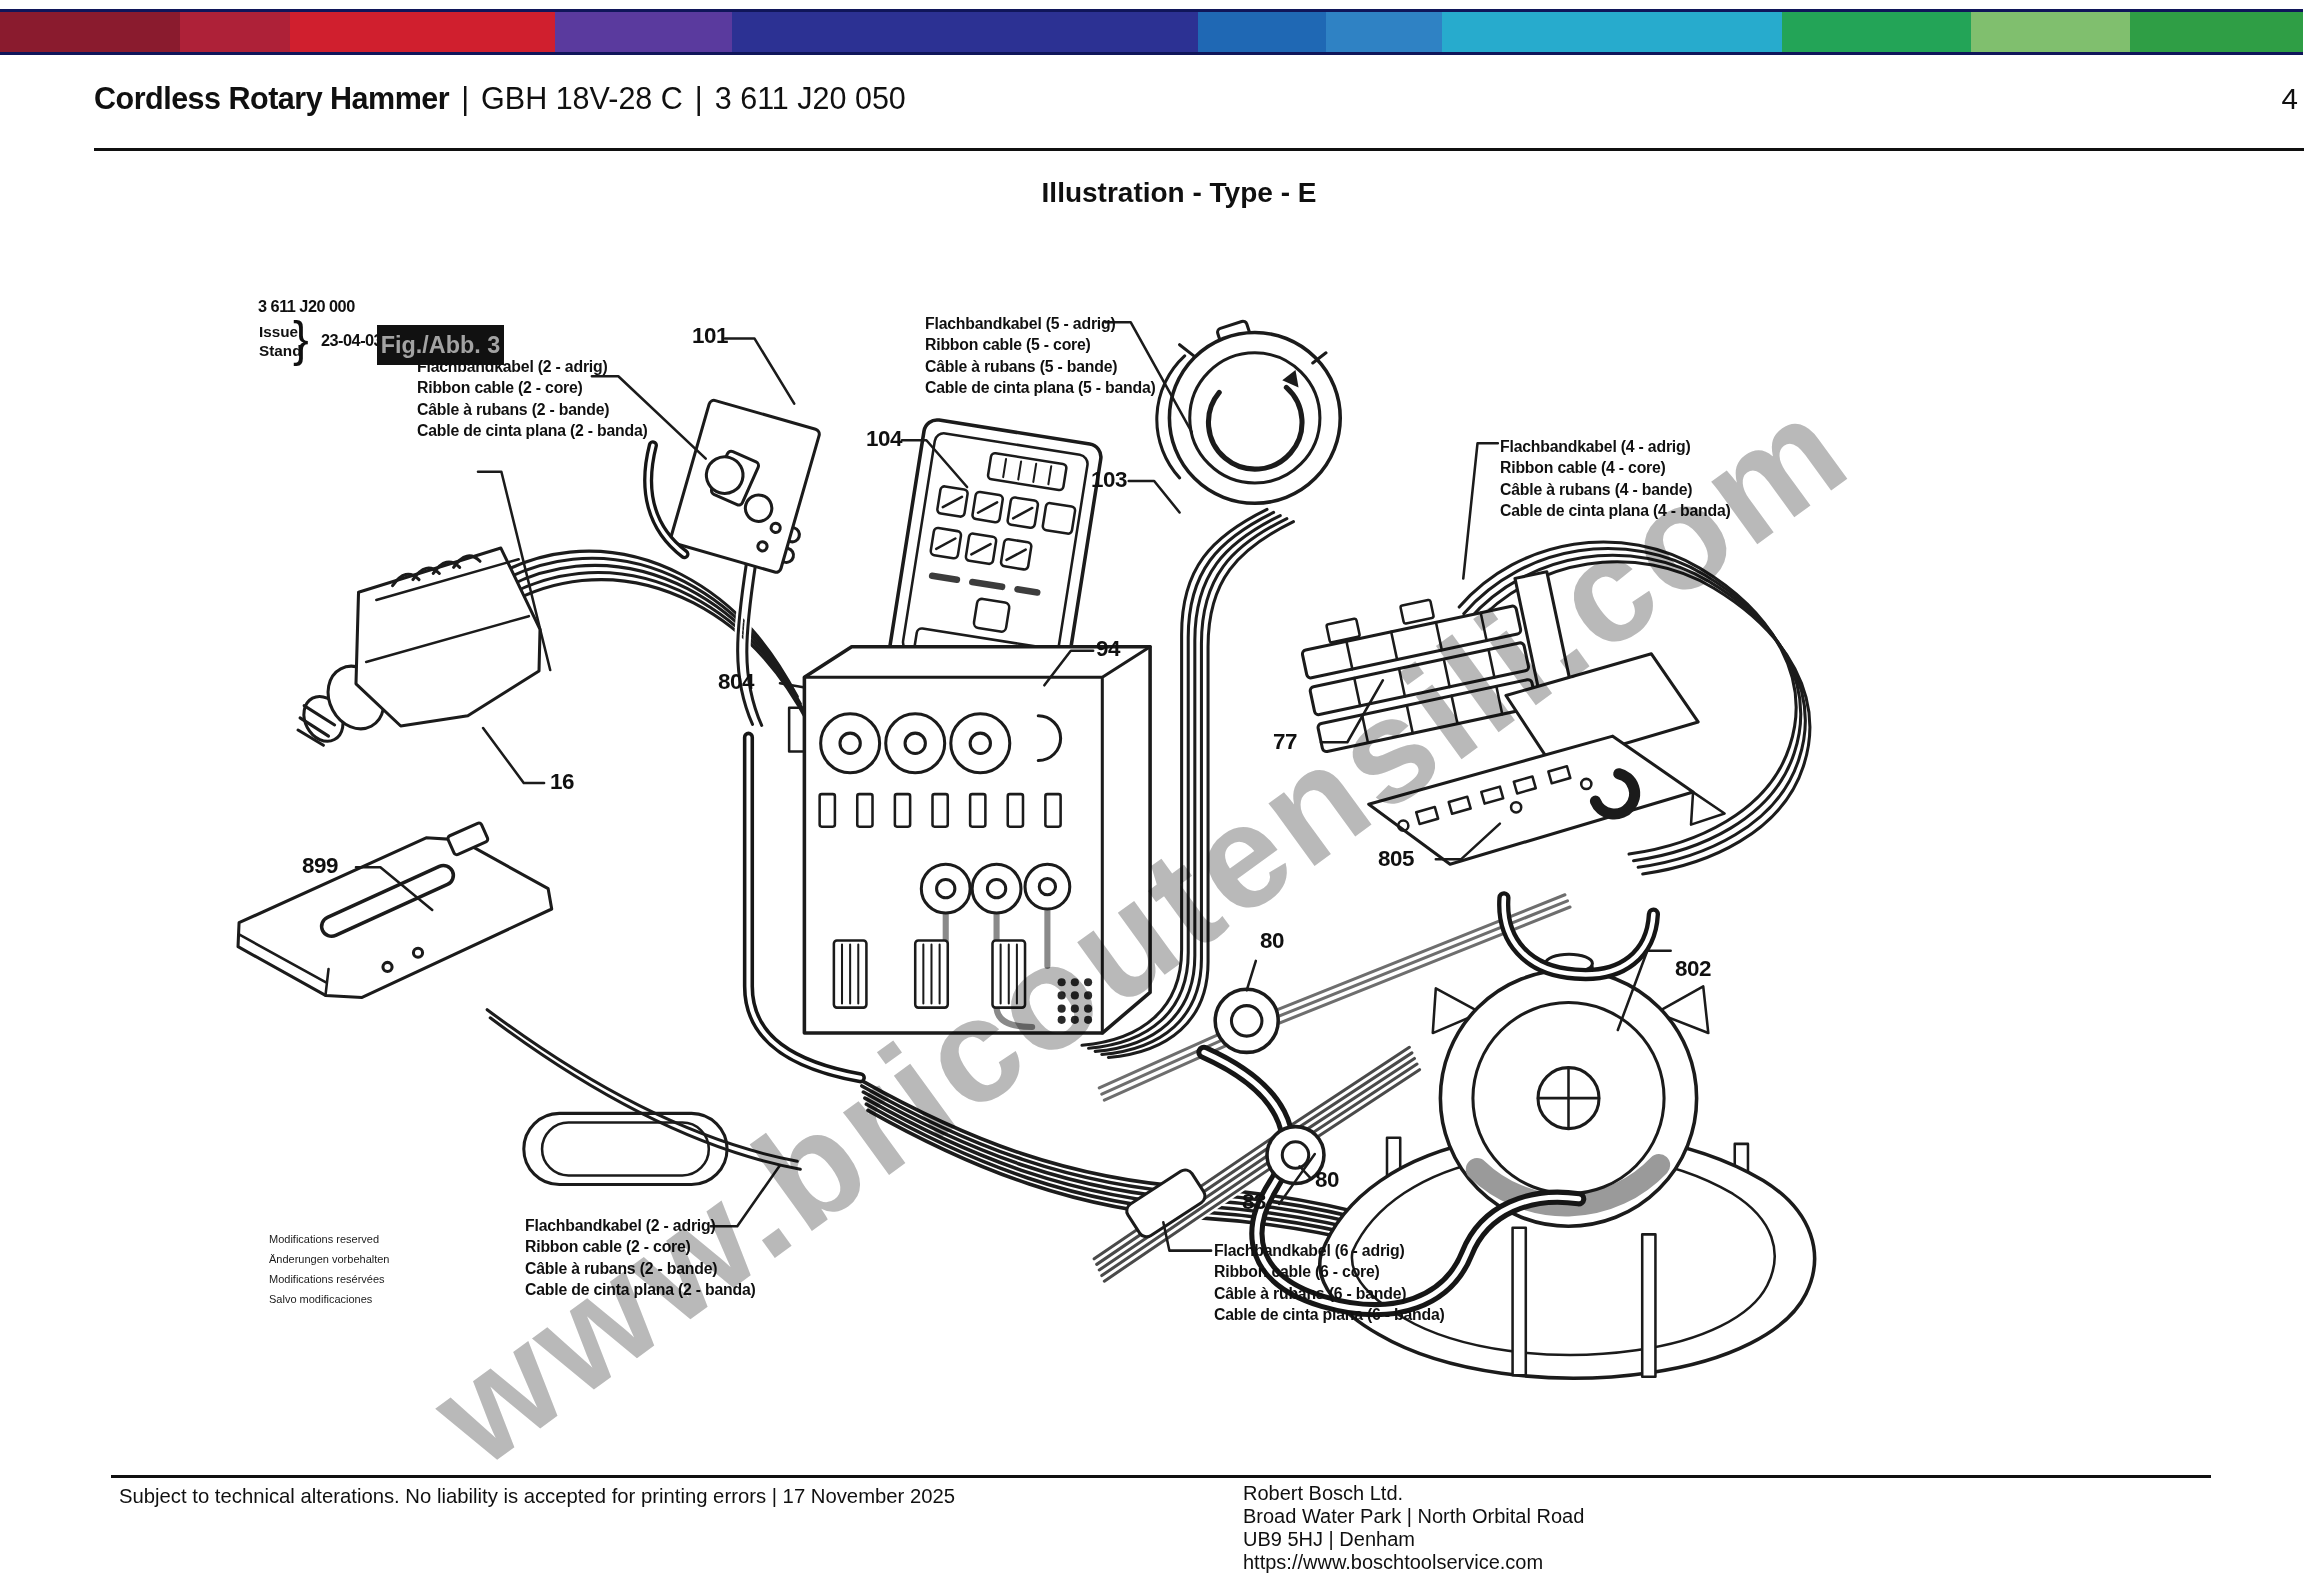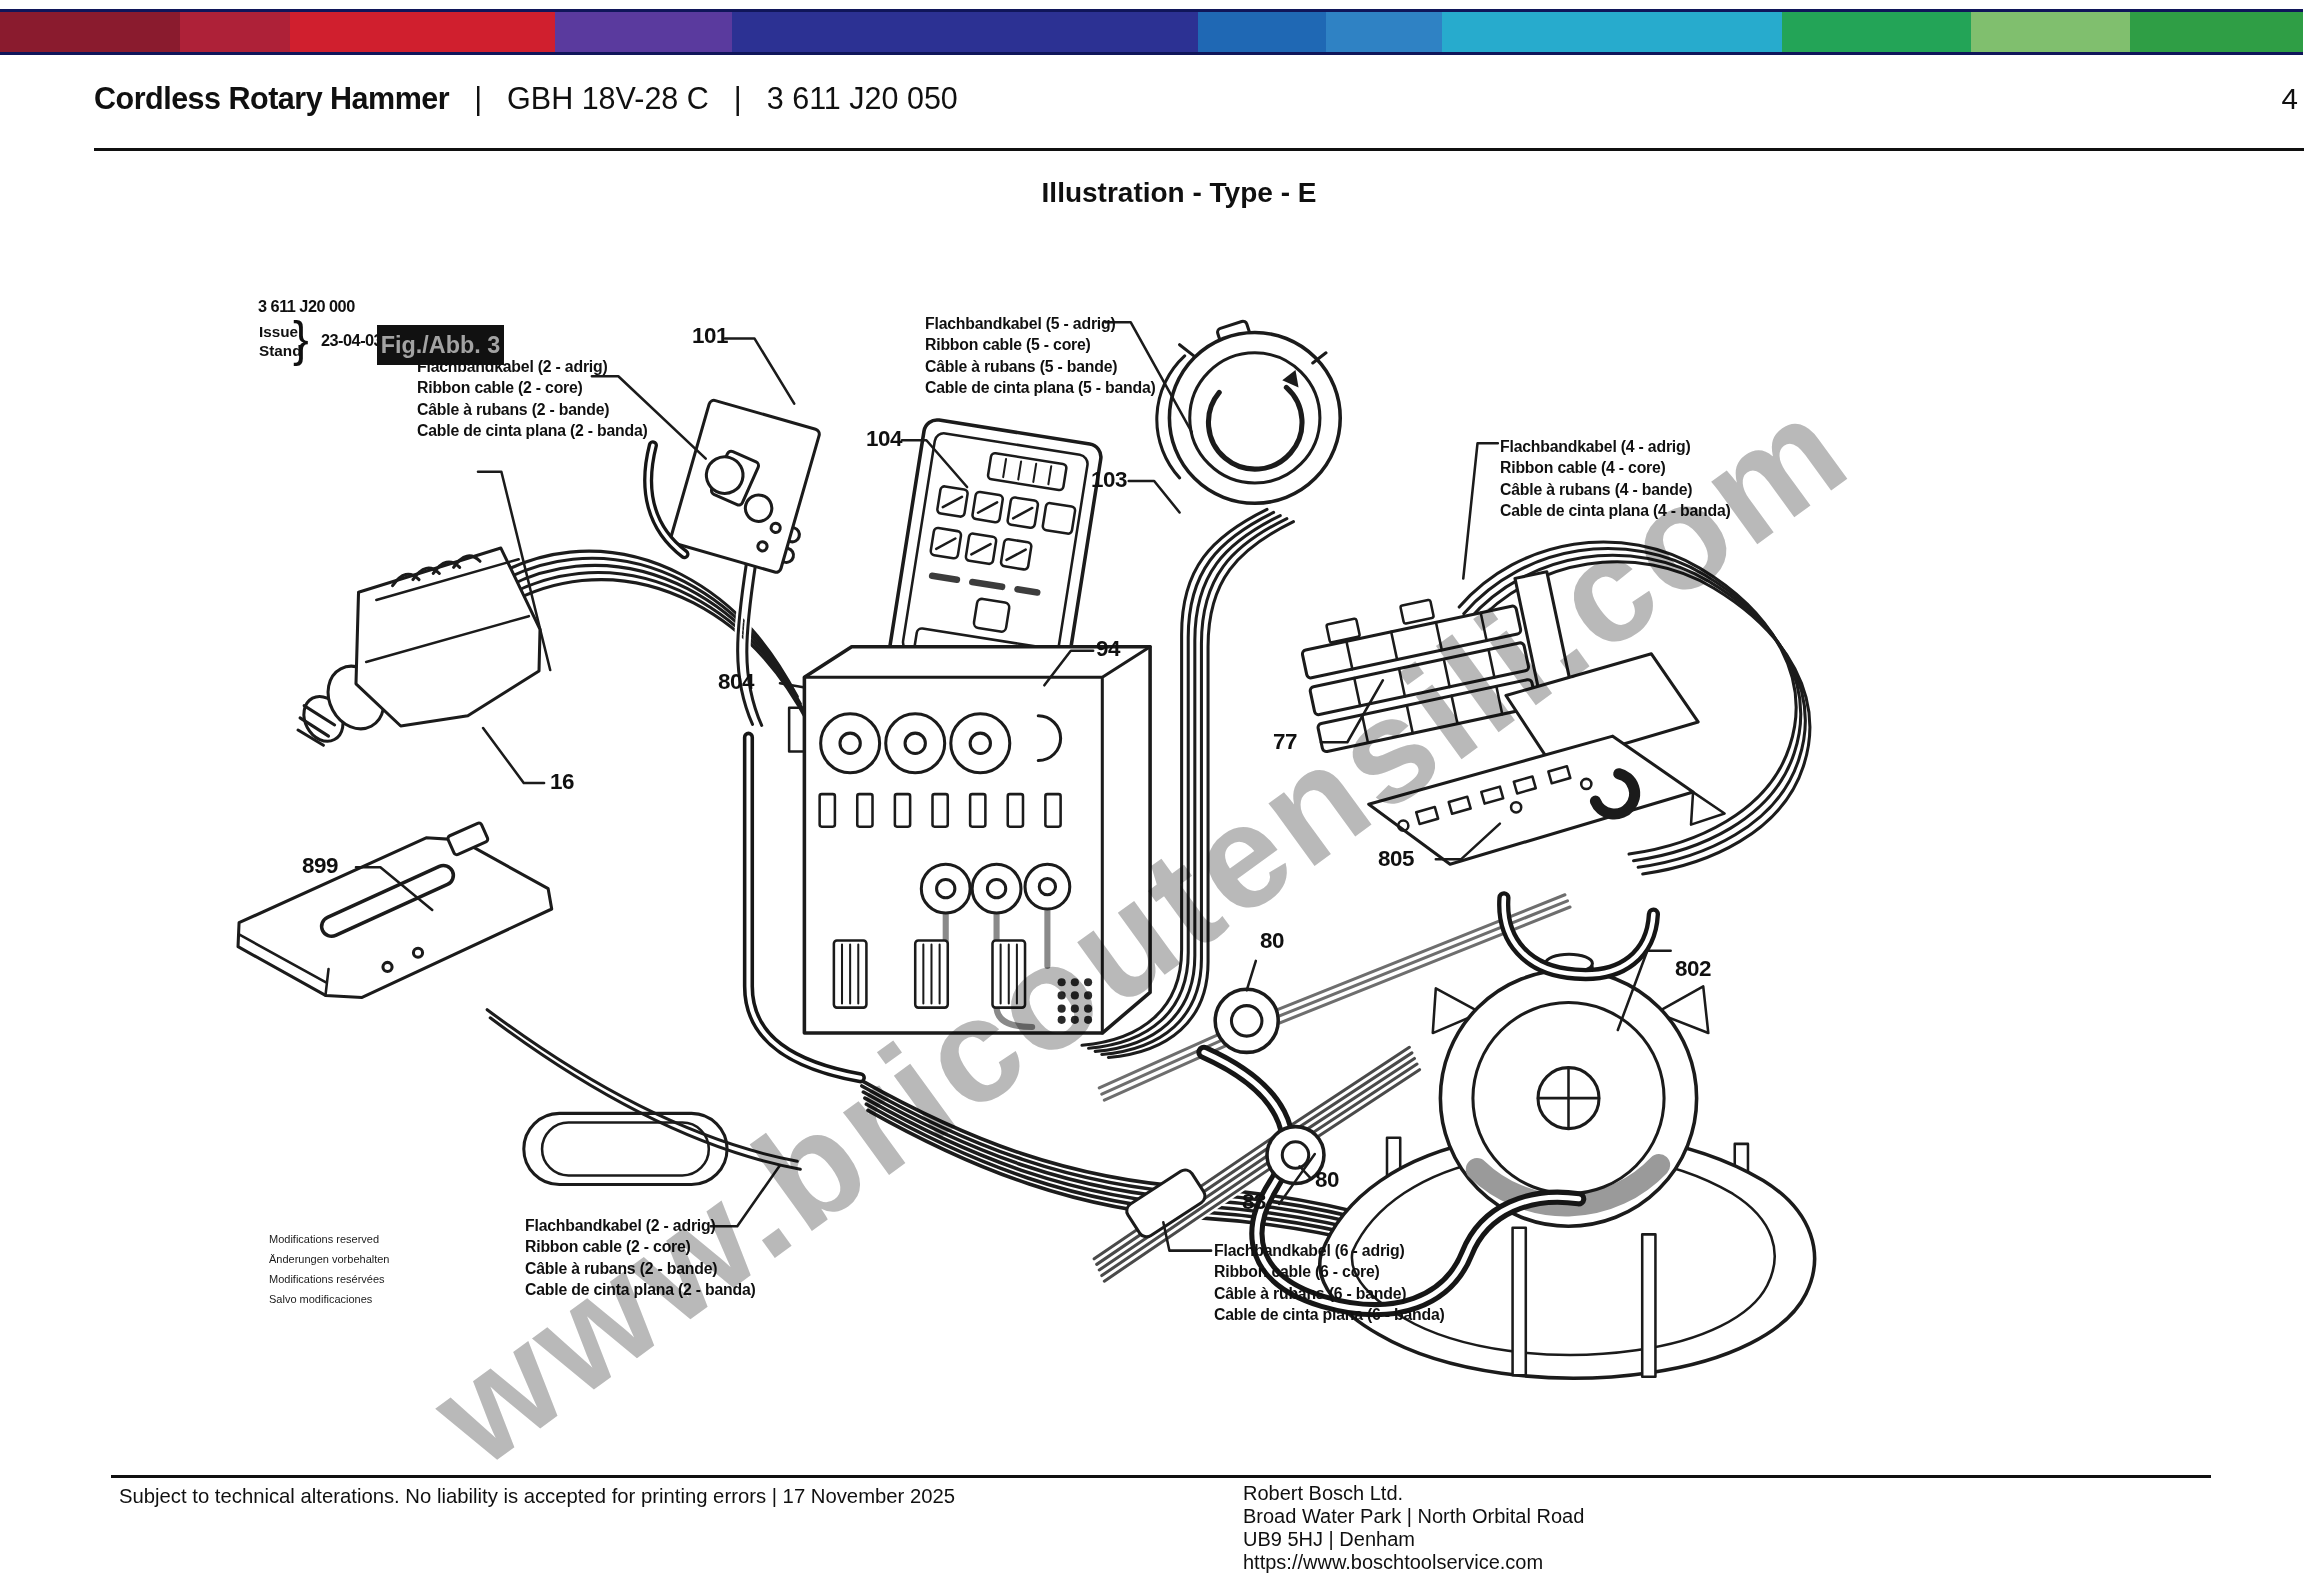--- a/index.html
+++ b/index.html
@@ -1,21 +1,21 @@
 <!DOCTYPE html>
 <html style="font-size:8.1px"><head>
 <meta charset="utf-8">
 <style>
   html,body{margin:0;padding:0;background:#ffffff}
   .page{position:relative;width:2319px;height:1575px;background:#fff;
         font-family:"Liberation Sans",sans-serif;color:#101010;overflow:hidden}
   .banner{position:absolute;left:0;top:9.2px;width:2303px;height:46px;display:flex;
           border-top:3.1px solid #10165a;border-bottom:3.1px solid #10165a;box-sizing:border-box}
   .hdr{position:absolute;left:94px;top:81px;font-size:30.5px;white-space:nowrap;
-       display:flex;gap:25px;align-items:baseline}
+       display:flex;gap:12px;align-items:baseline}
   .hdr .bold{font-weight:bold;letter-spacing:-0.5px}
   .pageno{position:absolute;top:82px;left:2252px;width:46px;text-align:right;font-size:29.5px}
   .rule{position:absolute;background:#101010}
   .title{position:absolute;left:1179px;top:177px;transform:translateX(-50%);
          font-size:28px;font-weight:bold;white-space:nowrap}
   .figcode{position:absolute;font-size:16.3px;font-weight:bold;letter-spacing:-0.5px;white-space:nowrap}
   .figsmall{position:absolute;font-size:15.3px;font-weight:bold;line-height:18.3px;white-space:nowrap}
   .brace{position:absolute;font-size:47px;font-weight:400;transform:scaleY(1.05)}
   .figbox{position:absolute;background:#111;color:#a3a3a3;font-size:23.4px;font-weight:bold;
           display:flex;align-items:center;justify-content:center;white-space:nowrap}

